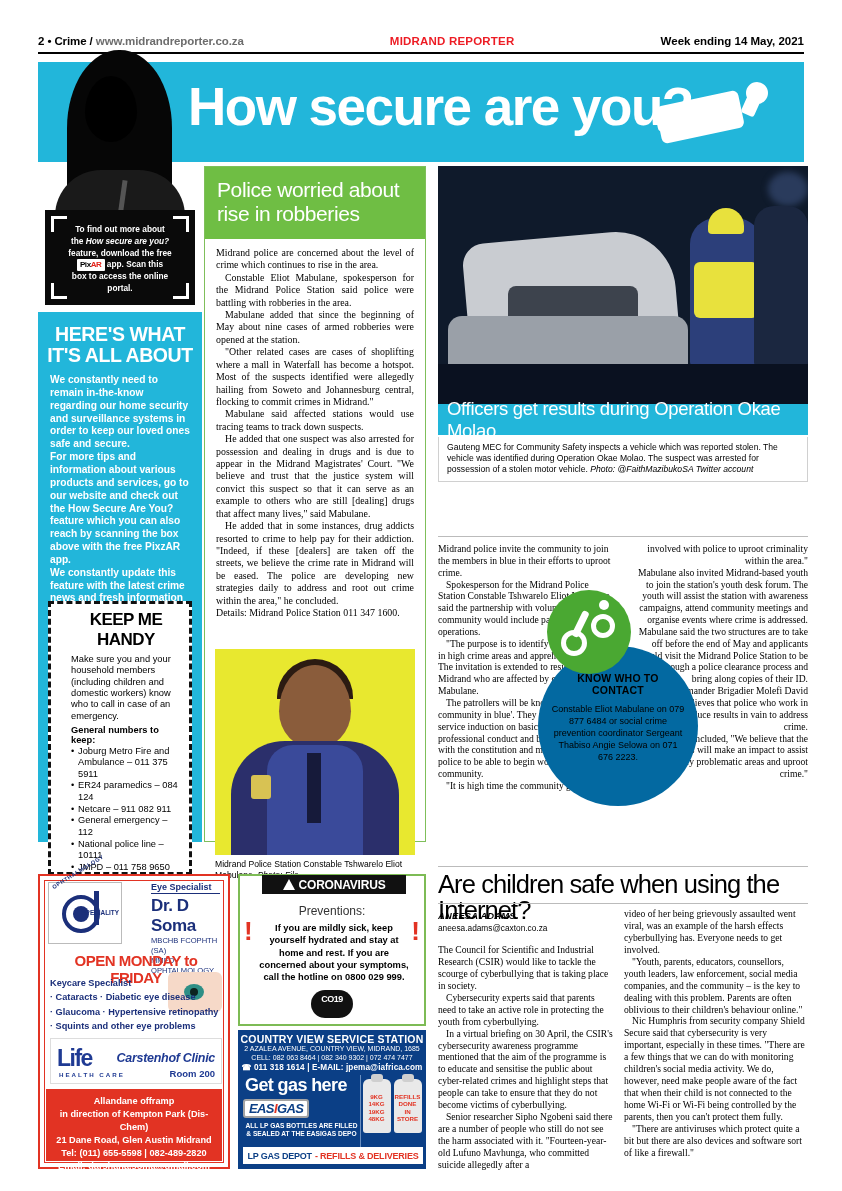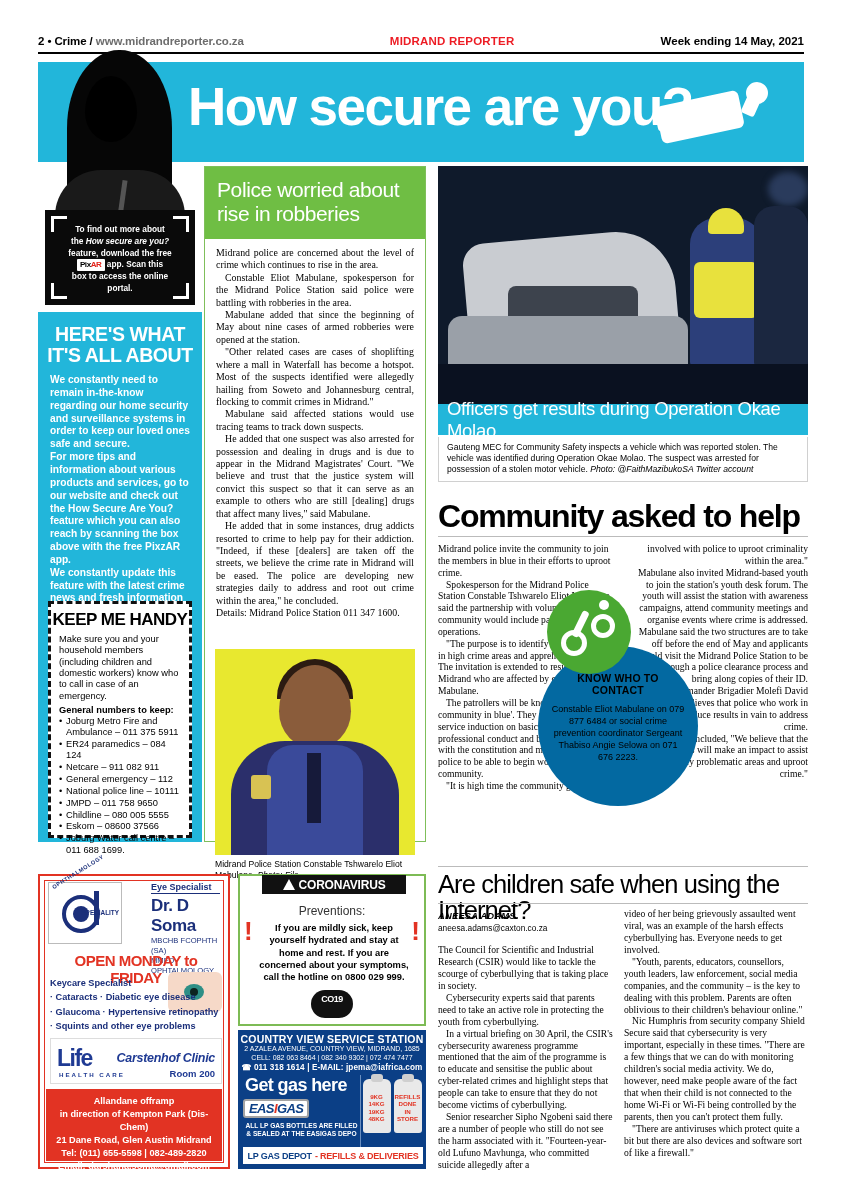--- a/index.html
+++ b/index.html
@@ -108,23 +108,24 @@
     color:#fff; font-weight:bold; font-size:19.5px; text-align:center;
     line-height:1.08; padding:12px 6px 8px 6px; letter-spacing:-0.4px;
   }
   .lc-body {
     color:#fff; font-weight:bold; font-size:10.2px; line-height:1.26;
     padding:0 12px 10px 12px;
   }
 
   
   .kmh {
-    position:absolute; left:48px; top:601px; width:144px; height:237px;
+    position:absolute; left:48px; top:601px; width:144px; height:274px;
     background:#fff;
     border:3px dashed #111;
+    padding-left:12px;
   }
   .kmh-title {
     text-align:center; font-size:17px; font-weight:bold;
     letter-spacing:-0.5px; padding:6px 0 4px 0;
   }
   .kmh-intro { font-size:9.3px; line-height:1.22; padding:0 8px; }
   .kmh-sub { font-size:9.3px; font-weight:bold; padding:3px 8px 1px 8px; }
   .kmh-list { list-style:none; font-size:9.3px; line-height:1.22; padding:0 6px 0 8px; }
   .kmh-list li { padding-left:7px; position:relative; margin-bottom:0.5px; }
   .kmh-list li:before { content:"\2022"; position:absolute; left:0; top:0; }
@@ -471,21 +472,20 @@
     <div class="ok-vest"></div>
     <div class="ok-helmet"></div>
     <div class="ok-person2"></div>
     <div class="ok-ground"></div>
   </div>
   <div class="ok-banner">Officers get results during Operation Okae Molao</div>
   <div class="ok-capbox">
     <span>Gauteng MEC for Community Safety inspects a vehicle which was reported stolen. The vehicle was identified during Operation Okae Molao. The suspect was arrested for possession of a stolen motor vehicle. </span><em>Photo: @FaithMazibukoSA Twitter account</em>
   </div>
 
-  <div class="comm-title">Community asked to help</div>
   <div class="comm-rule"></div>
 
   <div class="greenlogo">
     <div class="gl-bar"></div>
     <div class="gl-c1"></div>
     <div class="gl-c2"></div>
     <div class="gl-top"></div>
   </div>
   <div class="contact-circle">
     <div class="cc-title">

